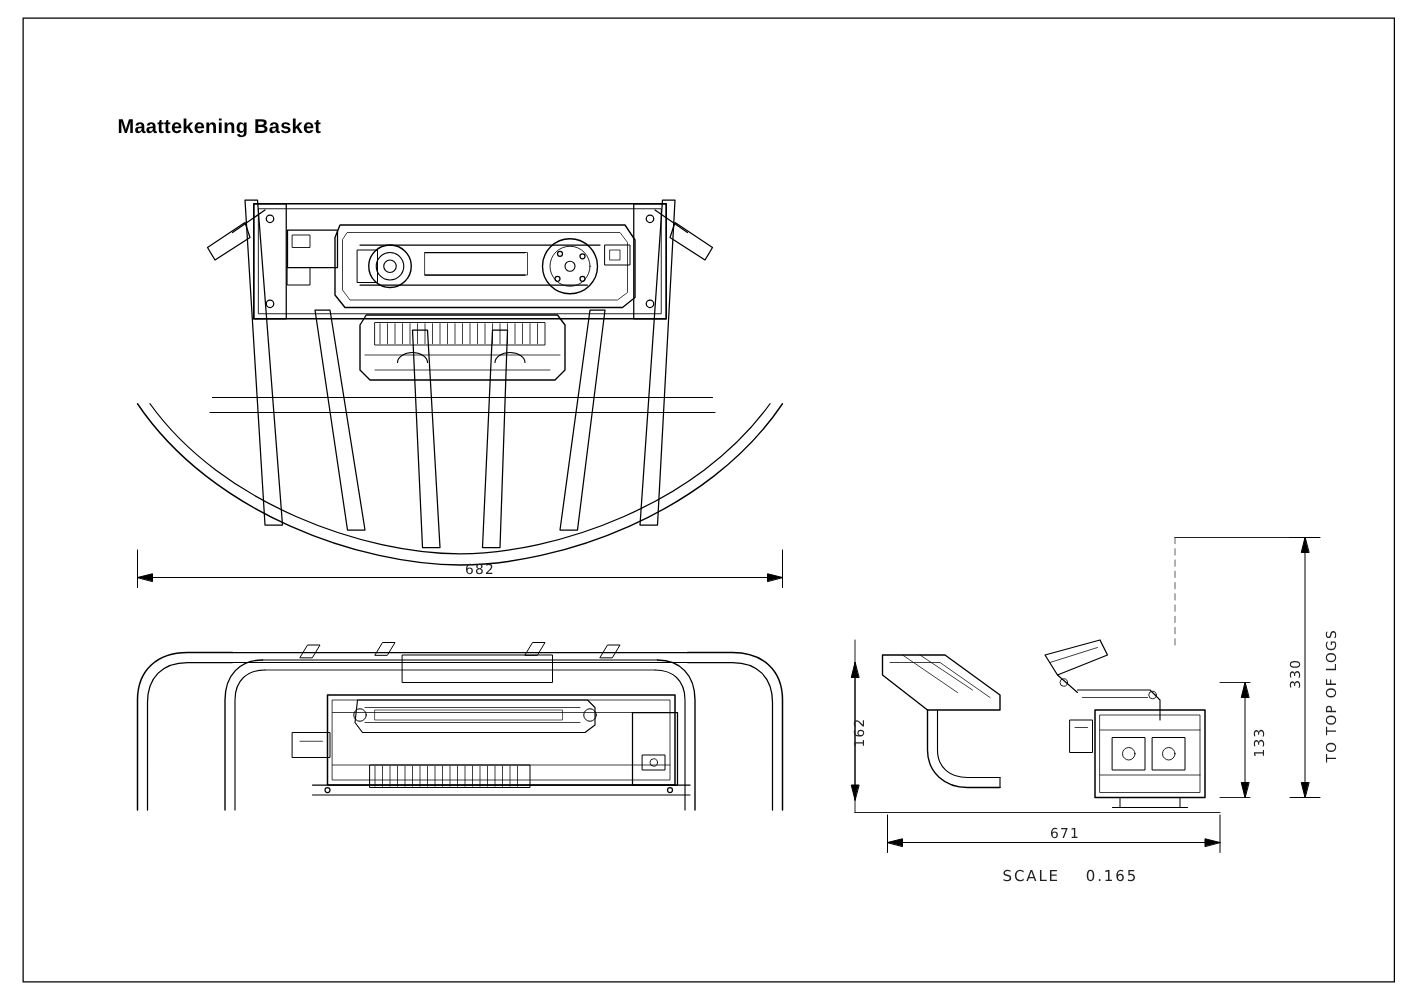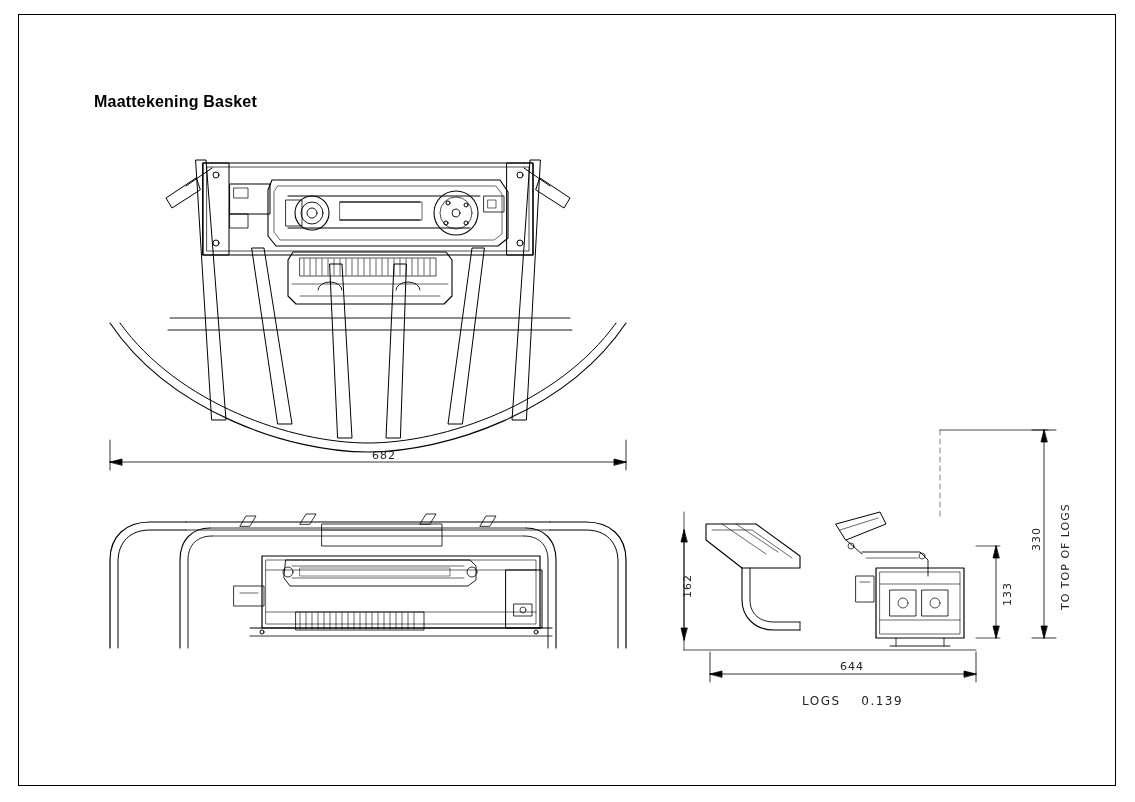--- a/index.html
+++ b/index.html
@@ -329,21 +329,21 @@
   <div class="dimlabel" style="left:372px; top:449px;">682</div>
 
   <div class="dimlabel vert" style="left:681px; top:598px;">162</div>
 
   <div class="dimlabel vert" style="left:1001px; top:606px;">133</div>
 
   <div class="dimlabel vert" style="left:1030px; top:551px;">330</div>
 
   <div class="dimlabel vert" style="left:1059px; top:610px;">TO TOP OF LOGS</div>
 
-  <div class="dimlabel" style="left:840px; top:660px;">644</div>
+  <div class="dimlabel" style="left:840px; top:660px;">671</div>
 
   <div class="scale-label">
-    <span>LOGS</span>
+    <span>SCALE</span>
     <span style="display:inline-block;width:10px"></span>
-    <span>0.139</span>
+    <span>0.165</span>
   </div>
 
 </div>
 
 </body></html>

